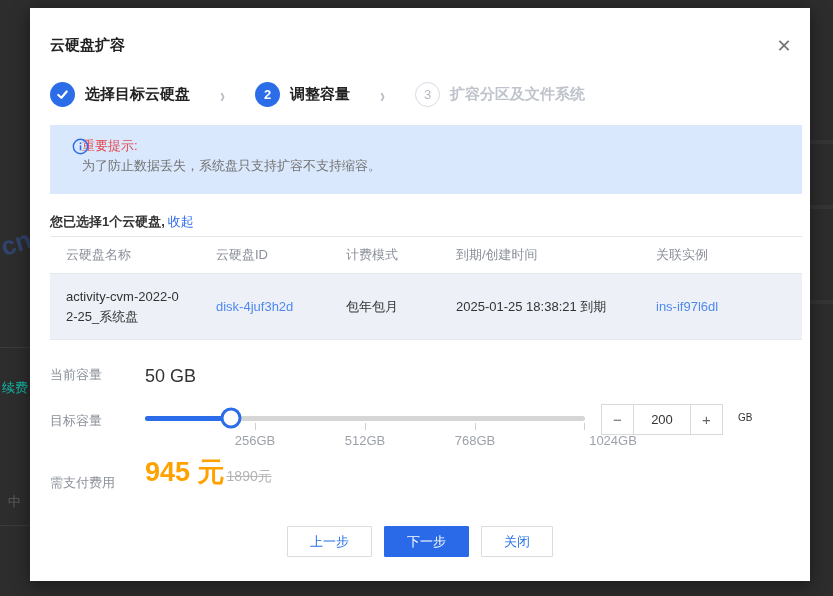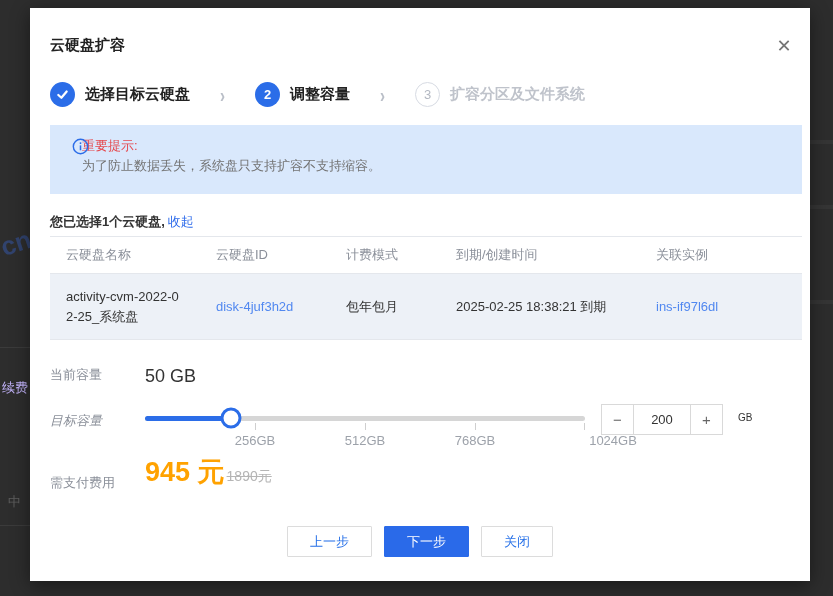--- a/index.html
+++ b/index.html
@@ -5,21 +5,21 @@
   * { margin:0; padding:0; box-sizing:border-box; }
   html,body { width:833px; height:596px; overflow:hidden; }
   body {
     font-family:"Liberation Sans","DejaVu Sans",sans-serif;
     background:#2d2d2d; position:relative; color:#333;
   }
   
   .bg-hint { position:absolute; pointer-events:none; }
   .bg-watermark { left:1px; top:228px; font-size:26px; font-weight:bold; color:#31436e; transform:rotate(-18deg); }
   .bg-line { left:0; width:30px; height:1px; background:#3b3b3b; }
-  .bg-link { left:2px; top:379px; font-size:13px; color:#c4b5fd; }
+  .bg-link { left:2px; top:379px; font-size:13px; color:#14b8a6; }
   .bg-char { left:8px; top:493px; font-size:13px; color:#5e5e5e; }
   .bg-right { right:0; width:23px; background:#353535; }
 
   
   .dialog {
     position:absolute; left:30px; top:8px; width:780px; height:573px;
     background:#fff; box-shadow:0 4px 18px rgba(0,0,0,.45);
   }
   .dlg-title { position:absolute; left:20px; top:28px; font-size:15px; font-weight:bold; color:#222; }
   .dlg-close {
@@ -160,29 +160,29 @@
       <div class="t-cell c0">云硬盘名称</div>
       <div class="t-cell c1">云硬盘ID</div>
       <div class="t-cell c2">计费模式</div>
       <div class="t-cell c3">到期/创建时间</div>
       <div class="t-cell c4">关联实例</div>
     </div>
     <div class="t-row">
       <div class="t-cell c0">activity-cvm-2022-02-25_系统盘</div>
       <div class="t-cell c1"><a class="cell-link">disk-4juf3h2d</a></div>
       <div class="t-cell c2">包年包月</div>
-      <div class="t-cell c3">2025-02-25 18:38:21 到期</div>
+      <div class="t-cell c3">2025-01-25 18:38:21 到期</div>
       <div class="t-cell c4"><a class="cell-link">ins-if97l6dl</a></div>
     </div>
   </div>
 
   <div class="form-label" style="top:358px;">当前容量</div>
   <div class="current-value">50 GB</div>
 
-  <div class="form-label" style="top:404px;font-style:italic;">目标容量</div>
+  <div class="form-label" style="top:404px;">目标容量</div>
   <div class="slider-wrap">
     <div class="slider-track"></div>
     <div class="slider-fill" style="width: 19.5312%;"></div>
     <div class="slider-handle" style="left: 19.5312%;"></div>
     <div class="slider-tick" style="left:25%;"></div>
     <div class="slider-tick" style="left:50%;"></div>
     <div class="slider-tick" style="left:75%;"></div>
     <div class="slider-tick" style="left:calc(100% - 1px);"></div>
     <div class="tick-label" style="left:25%;">256GB</div>
     <div class="tick-label" style="left:50%;">512GB</div>

